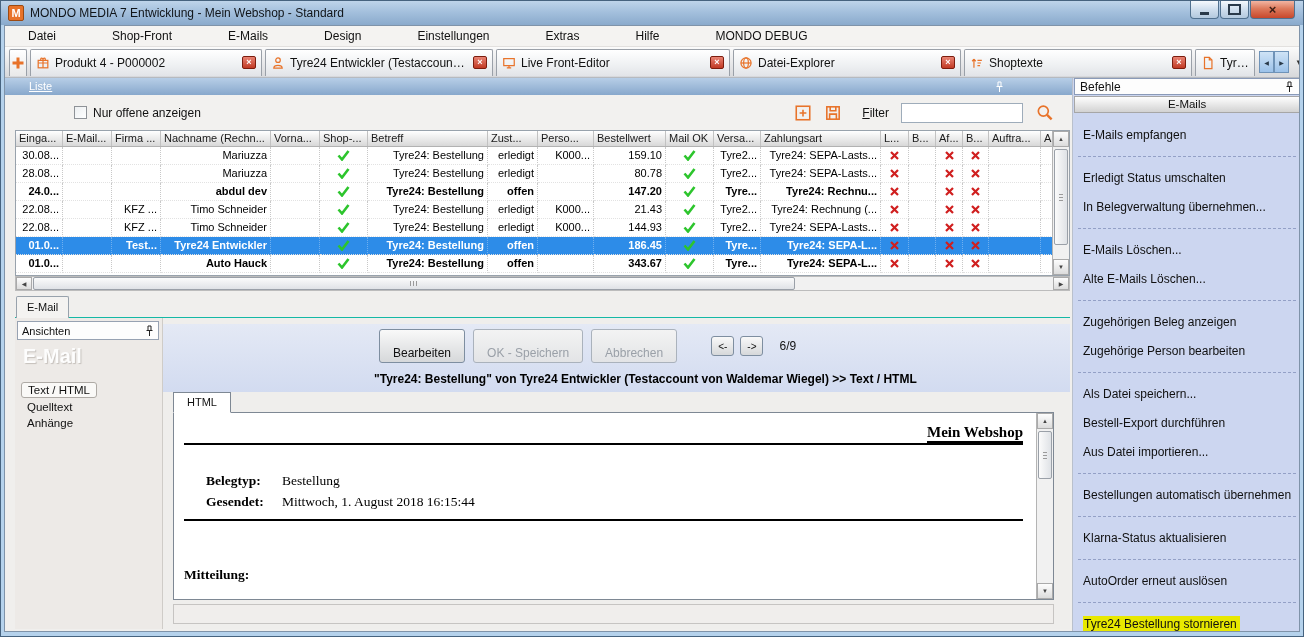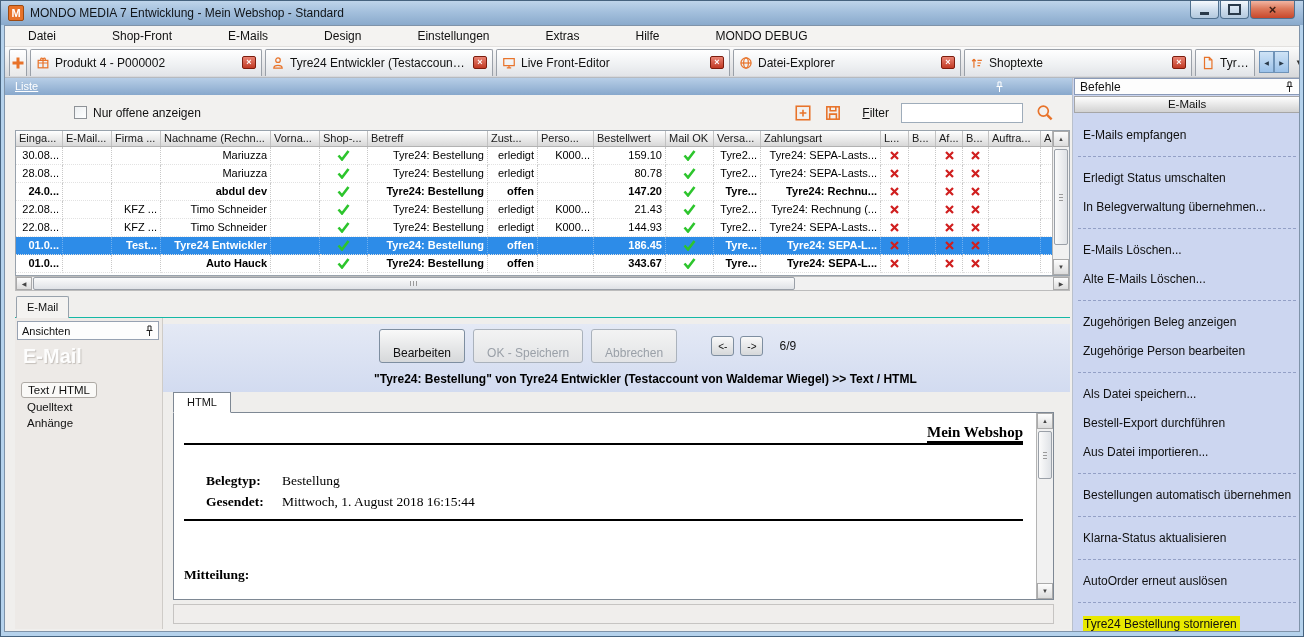--- a/index.html
+++ b/index.html
@@ -38,21 +38,21 @@
   .tab-scroll { display:flex; align-items:center; margin-left:4px; height:27px; }
   .tab-scroll .tsbtn { width:15px; height:22px; background:linear-gradient(180deg,#cfe3f6,#9cc2ea); border:1px solid #6f93b8;
     font-size:6px; color:#2a3a4a; display:flex; align-items:center; justify-content:center; }
   .tab-drop { font-size:8px; color:#333; padding:0 6px; align-self:center; }
 
   .content { position:absolute; top:52px; left:0; right:0; bottom:0; display:flex; }
   .left-col { width:1082px; display:flex; flex-direction:column; background:#f0efed; }
   .sidebar { flex:1; background:#ccd6f0; border-left:1px solid #b9c0cc; display:flex; flex-direction:column; }
 
   .liste-header { height:17px; flex:none; background:linear-gradient(180deg,#b7cee7,#88a8cc); color:#fff; font-size:11px;
-    line-height:16px; padding-left:10px; position:relative;text-decoration:underline; }
+    line-height:16px; padding-left:24px; position:relative;text-decoration:underline; }
   .liste-header .pin { position:absolute; right:68px; top:3px; }
 
   
   .list-toolbar { height:35px; flex:none; display:flex; align-items:center; padding-left:69px; position:relative; background:#f2f1ef; }
   .checkbox { width:13px; height:13px; border:1px solid #8e9297; background:linear-gradient(135deg,#eceff1,#ffffff); }
   .cb-label { font-size:12px; margin-left:6px; color:#111; }
   .toolbar-right { position:absolute; right:18px; top:0; height:35px; display:flex; align-items:center; gap:12px; }
   .filter-label { font-size:12px; color:#111; margin-left:8px; }
   .filter-label .u { text-decoration:underline; }
   .filter-input { width:122px; height:20px; border:1px solid #9eacba; background:#fff; font-size:12px; padding:0 4px; font-family:"Liberation Sans",sans-serif; }

